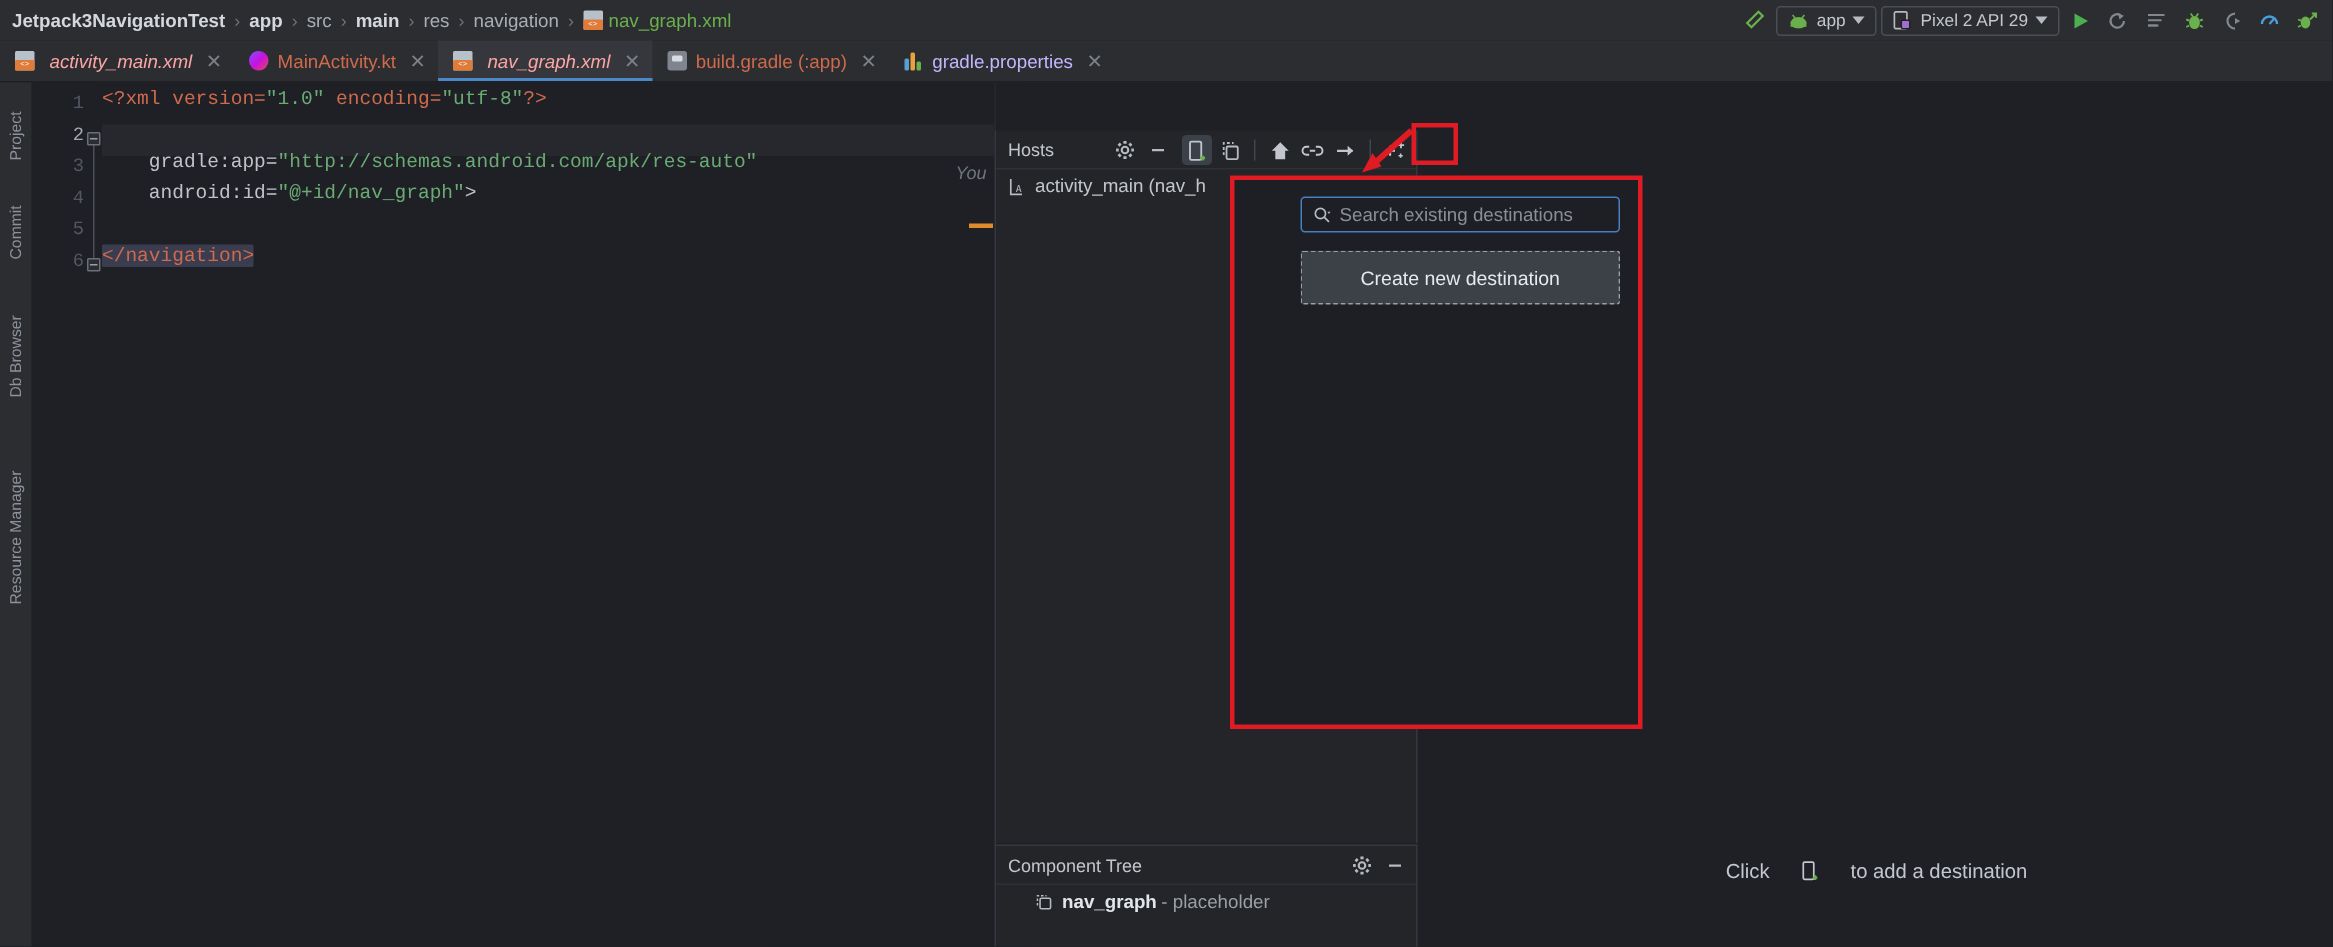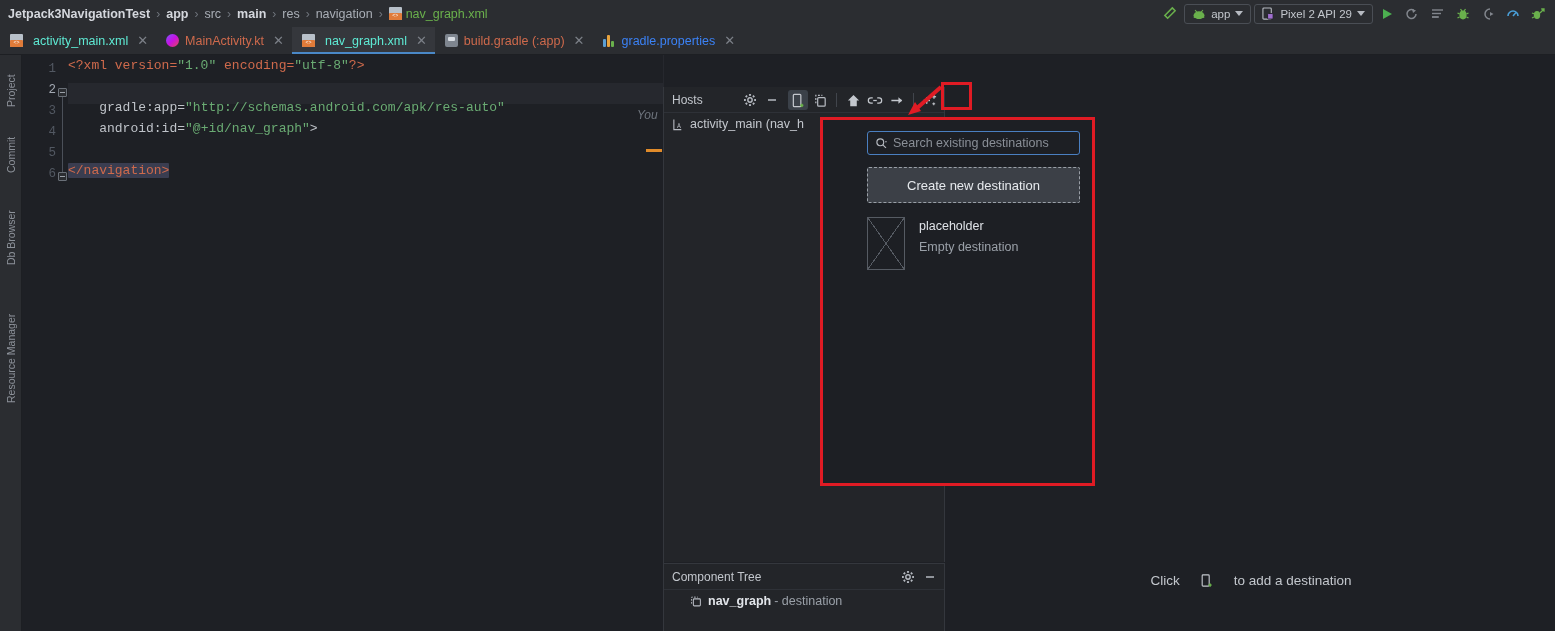--- a/index.html
+++ b/index.html
@@ -65,23 +65,23 @@
   .tab {
     display: flex; align-items: center; gap: 6px; padding: 0 8px 0 10px;
     font-size: 12.5px; position: relative; cursor: default;
   }
   .tab.active { background: #35373c; }
   .tab.active::after {
     content: ""; position: absolute; left: 0; right: 0; bottom: 0;
     height: 2px; background: #4a88c7;
   }
   .tab .x { color: #7c8088; font-size: 13px; margin-left: 3px; }
-  .t-green { color: #5eead4; }
+  .t-green { color: #fca5a5; font-style: italic; }
   .t-red { color: #cf6a4c; }
-  .t-gray { color: #3b82f6; }
+  .t-gray { color: #c4b5fd; }
 
   .ktico {
     width: 13px; height: 13px; border-radius: 50%;
     background: linear-gradient(135deg,#7f52ff 0%,#c711e1 50%,#e44857 100%);
     display: inline-block;
   }
   .gradico {
     width: 13px; height: 13px; display: inline-block; position: relative;
     background: #7e858f; border-radius: 2px;
   }
@@ -578,21 +578,21 @@
               </svg>
           </div>
         </div>
       </div>
       <div class="hostrow" style="padding-left:25px;">
         <svg width="14" height="13" viewBox="0 0 16 14">
             <rect x="5" y="4" width="8" height="8" rx="1" fill="none" stroke="#b6bac1" stroke-width="1.2"></rect>
             <path d="M3 9.5 V2 H10" fill="none" stroke="#b6bac1" stroke-width="1.1" stroke-dasharray="2 1.4"></path>
           </svg>
         <span style="font-weight:bold;color:#e2e5ea">nav_graph</span>
-        <span style="color:#9aa0a8;margin-left:-2px"> - destination</span>
+        <span style="color:#9aa0a8;margin-left:-2px"> - placeholder</span>
       </div>
     </div>
 
     <div class="canvas">
       <div class="hint">
         <span>Click</span>
         <svg width="14" height="15" viewBox="0 0 16 16">
             <rect x="2.5" y="1.5" width="8" height="13" rx="1" fill="none" stroke="#c3c7cd" stroke-width="1.3"></rect>
             <g stroke="#6ab04c" stroke-width="1.8">
               <line x1="11.5" y1="11.5" x2="11.5" y2="15"></line>
@@ -608,27 +608,20 @@
     <div class="popup-inner">
       <div class="searchbox">
         <svg width="13" height="13" viewBox="0 0 16 16">
             <circle cx="6.5" cy="6.5" r="4.2" fill="none" stroke="#b6bac1" stroke-width="1.4"></circle>
             <line x1="9.6" y1="9.6" x2="13.5" y2="13.5" stroke="#b6bac1" stroke-width="1.4"></line>
             <path d="M12.2 5.2 L14.8 5.2 L13.5 7 Z" fill="#b6bac1"></path>
           </svg>
         <span class="ph">Search existing destinations</span>
       </div>
       <div class="createbtn">Create new destination</div>
-      <div class="destrow">
-        <div class="thumb"></div>
-        <div>
-          <div class="dname">placeholder</div>
-          <div class="dsub">Empty destination</div>
-        </div>
-      </div>
     </div>
   </div>
 
   <div class="redbox-btn"></div>
   <svg class="redarrow" width="40" height="32" viewBox="0 0 40 32">
     <line x1="36" y1="3" x2="11" y2="25" stroke="#e01b24" stroke-width="4"></line>
     <path d="M3 31 L16 27 L10 18 Z" fill="#e01b24"></path>
   </svg>
 
 </div>

